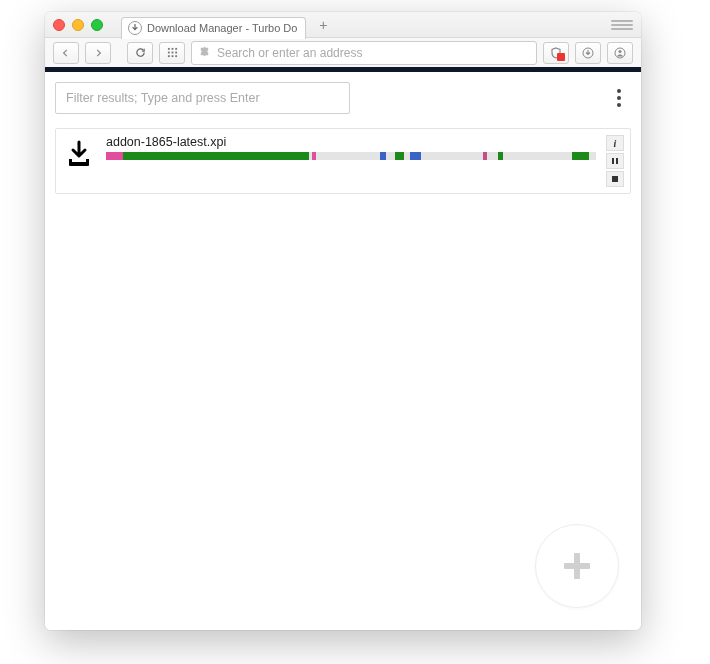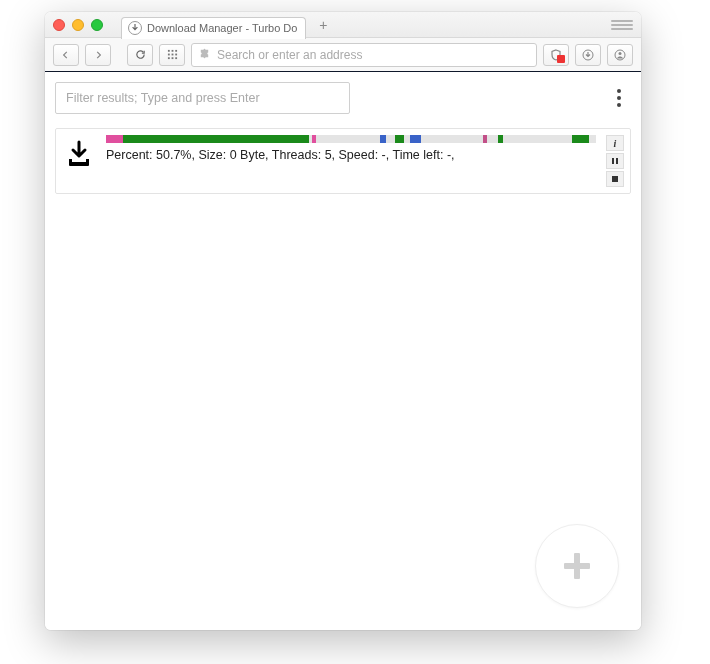--- a/index.html
+++ b/index.html
@@ -78,21 +78,21 @@
 .titlebar-menu {
   position: absolute;
   right: 8px;
   width: 22px; height: 18px;
   display:flex; flex-direction:column; justify-content:center; gap:2px;
 }
 .titlebar-menu span { height:2px; background:#b5b5b5; border-radius:1px; }
 .toolbar {
   height: 34px;
   background: #f8f8f8;
-  border-bottom: 1px solid #0f172a;
+  border-bottom: 5px solid #0f172a;
   display: flex;
   align-items: center;
   padding: 0 8px;
   gap: 6px;
 }
 .nav-btn {
   width: 26px; height: 22px;
   border: 1px solid #ccc;
   border-radius: 3px;
   background: linear-gradient(#fff,#f2f2f2);
@@ -307,33 +307,33 @@
     <div class="download-card">
       <div class="dl-icon">
         <svg width="30" height="30" viewBox="0 0 30 30">
           <path d="M15 3v13M9 11l6 6 6-6" stroke="#000" stroke-width="3" fill="none" stroke-linecap="round" stroke-linejoin="round"></path>
           <rect x="5" y="23" width="20" height="4" rx="1" fill="#000"></rect>
           <rect x="5" y="20" width="3" height="4" fill="#000"></rect>
           <rect x="22" y="20" width="3" height="4" fill="#000"></rect>
         </svg>
       </div>
       <div class="dl-main">
+        <div class="dl-name">addon-1865-latest.xpi</div>
         <div class="dl-progress" id="progress-bar">
             <div class="seg" style="left: 0%; width: 39%; background: rgb(27, 138, 27);"></div>
             <div class="seg" style="left: 0%; width: 3.5%; background: rgb(224, 79, 158);"></div>
             <div class="seg" style="left: 39%; width: 2.5%; background: rgb(27, 138, 27);"></div>
             <div class="seg" style="left: 42%; width: 0.8%; background: rgb(224, 79, 158);"></div>
             <div class="seg" style="left: 56%; width: 1.2%; background: rgb(58, 99, 200);"></div>
             <div class="seg" style="left: 59%; width: 1.8%; background: rgb(27, 138, 27);"></div>
             <div class="seg" style="left: 62%; width: 2.2%; background: rgb(58, 99, 200);"></div>
             <div class="seg" style="left: 77%; width: 0.8%; background: rgb(194, 79, 136);"></div>
             <div class="seg" style="left: 80%; width: 1%; background: rgb(27, 138, 27);"></div>
             <div class="seg" style="left: 95%; width: 3.5%; background: rgb(27, 138, 27);"></div>
           </div>
-        <div class="dl-status">Percent: 50.7%, Size: 0 Byte, Threads: 5, Speed: -, Time left: -,</div>
       </div>
       <div class="dl-actions">
         <div class="dl-actbtn">
             <i style="font-style:italic;font-family:serif;font-weight:bold;">i</i>
           </div>
         <div class="dl-actbtn">
           <svg width="8" height="8" viewBox="0 0 8 8">
               <rect x="1" y="1" width="2" height="6" fill="#333"></rect>
               <rect x="5" y="1" width="2" height="6" fill="#333"></rect>
             </svg>

